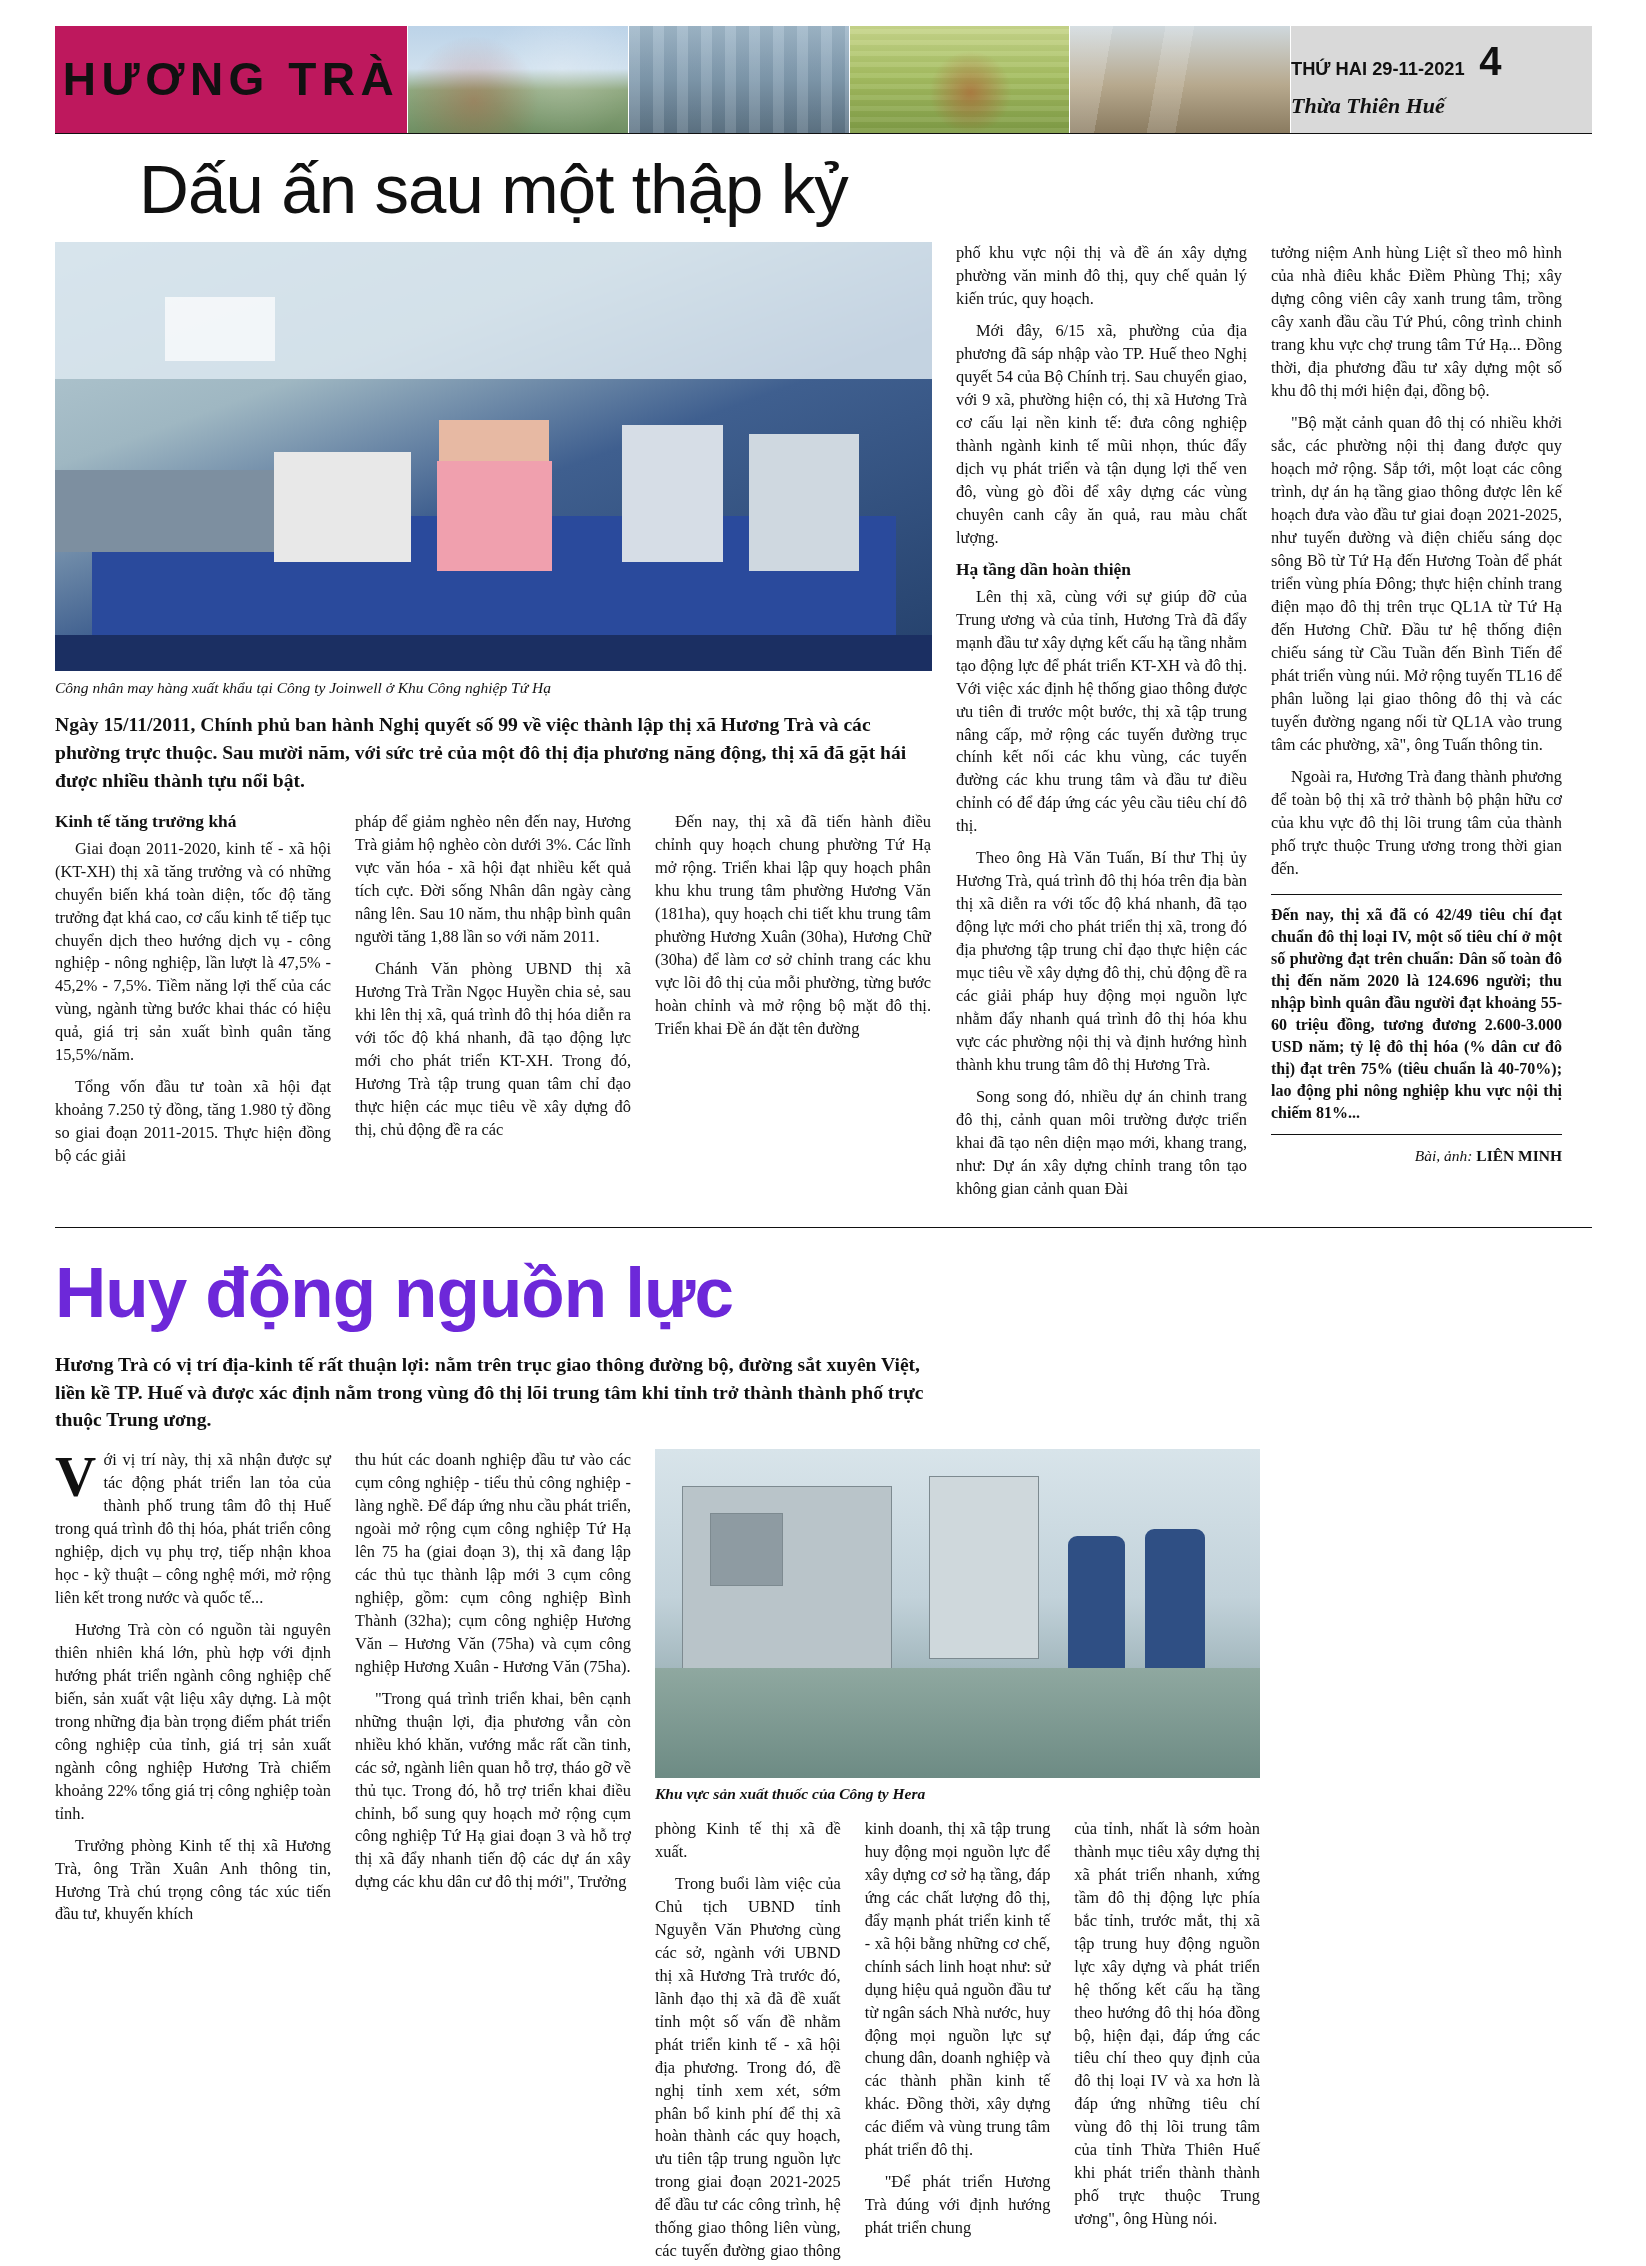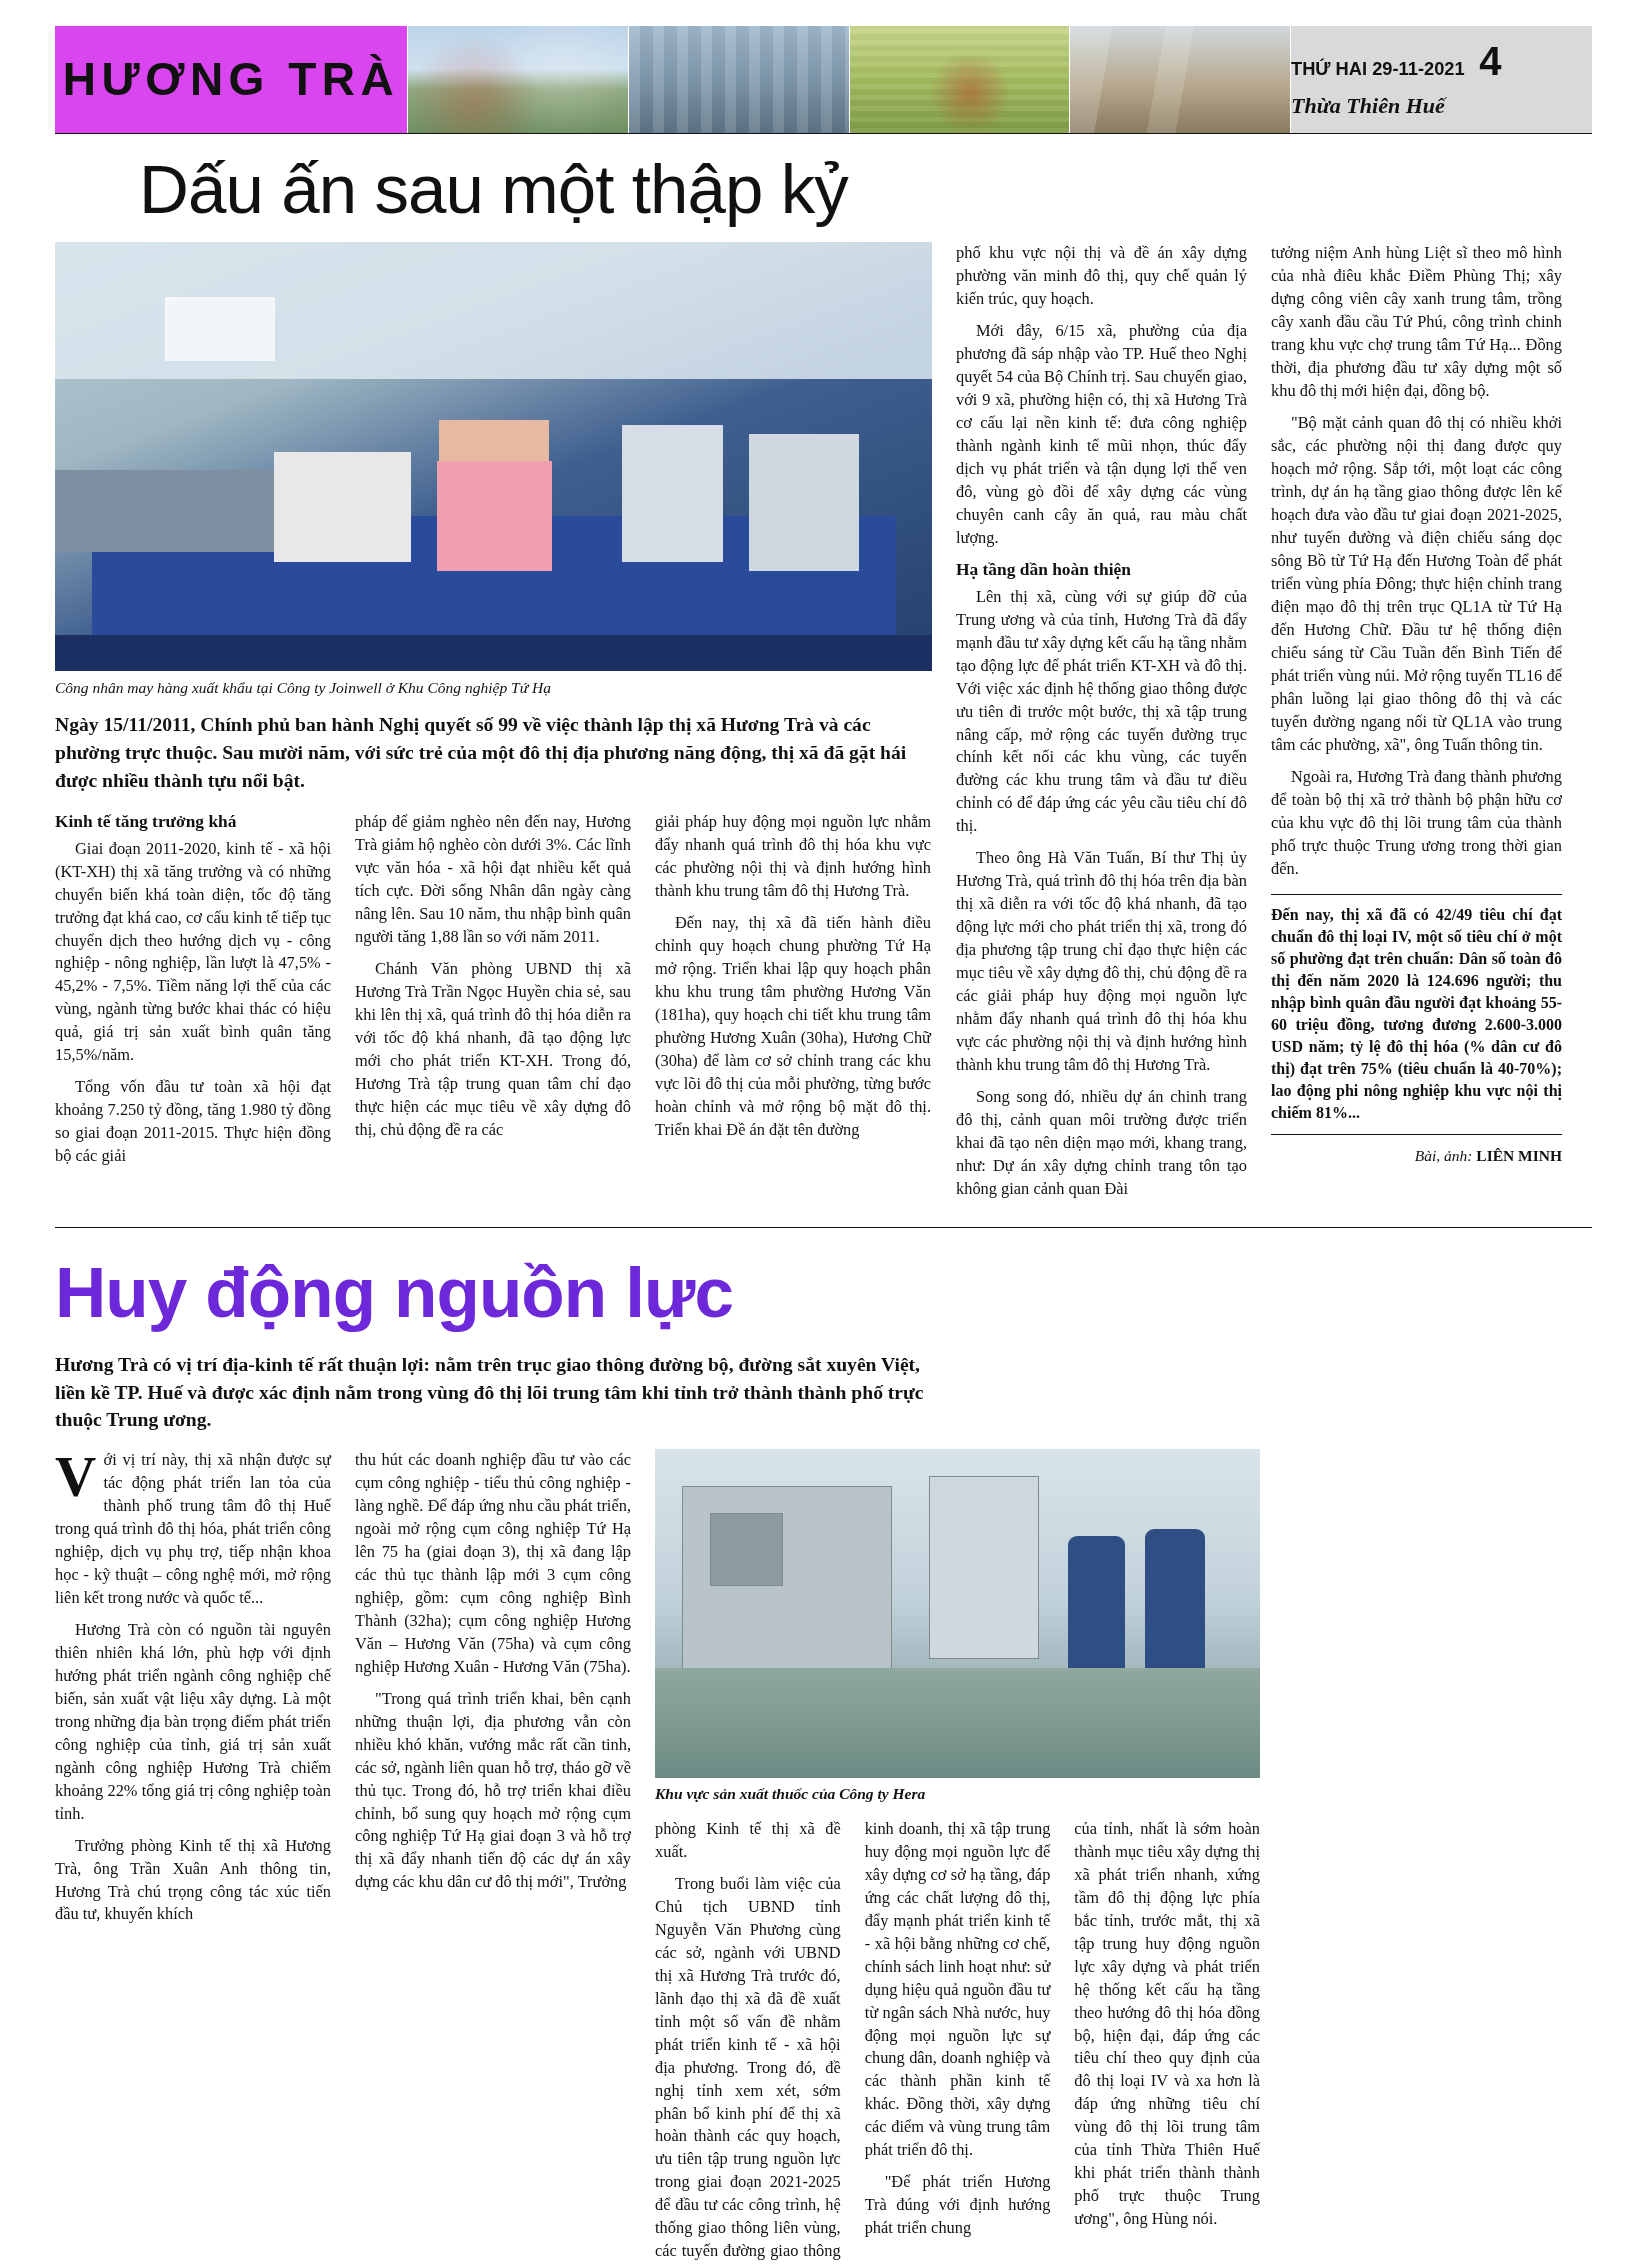--- a/index.html
+++ b/index.html
@@ -8,21 +8,21 @@
     width:1647px; height:2267px;
     font-family:"Liberation Serif", serif;
     color:#111;
     position:relative;
   }
   .page { width:1647px; height:2267px; padding:25.6px 55px 18.3px 55px; position:relative; }
 
   
   .masthead { display:flex; align-items:stretch; height:108px; border-bottom:1.8px solid #111; }
   .mast-name {
-    background:#d946ef; width:352px; display:flex; align-items:center; justify-content:center;
+    background:#be185d; width:352px; display:flex; align-items:center; justify-content:center;
   }
   .mast-name span {
     font-family:"Liberation Sans", sans-serif; font-weight:bold; font-size:46px;
     letter-spacing:5.5px; color:#111;
   }
   .mast-photos { display:flex; flex:1; }
   .mast-photos .ph { flex:1; border-left:1.8px solid #fff; position:relative; overflow:hidden; }
   .mast-right {
     width:302px; background:#d9d9d9; display:flex; flex-direction:column;
     align-items:flex-start; justify-content:center; border-left:1.8px solid #fff;
@@ -160,21 +160,20 @@
           <div class="col">
             <div class="sub">Kinh tế tăng trưởng khá</div>
             <p class="body">Giai đoạn 2011-2020, kinh tế - xã hội (KT-XH) thị xã tăng trưởng và có những chuyển biến khá toàn diện, tốc độ tăng trưởng đạt khá cao, cơ cấu kinh tế tiếp tục chuyển dịch theo hướng dịch vụ - công nghiệp - nông nghiệp, lần lượt là 47,5% - 45,2% - 7,5%. Tiềm năng lợi thế của các vùng, ngành từng bước khai thác có hiệu quả, giá trị sản xuất bình quân tăng 15,5%/năm.</p>
             <p class="body">Tổng vốn đầu tư toàn xã hội đạt khoảng 7.250 tỷ đồng, tăng 1.980 tỷ đồng so giai đoạn 2011-2015. Thực hiện đồng bộ các giải</p>
           </div>
           <div class="col">
             <p class="body noind">pháp để giảm nghèo nên đến nay, Hương Trà giảm hộ nghèo còn dưới 3%. Các lĩnh vực văn hóa - xã hội đạt nhiều kết quả tích cực. Đời sống Nhân dân ngày càng nâng lên. Sau 10 năm, thu nhập bình quân người tăng 1,88 lần so với năm 2011.</p>
             <p class="body">Chánh Văn phòng UBND thị xã Hương Trà Trần Ngọc Huyền chia sẻ, sau khi lên thị xã, quá trình đô thị hóa diễn ra với tốc độ khá nhanh, đã tạo động lực mới cho phát triển KT-XH. Trong đó, Hương Trà tập trung quan tâm chỉ đạo thực hiện các mục tiêu về xây dựng đô thị, chủ động đề ra các</p>
           </div>
           <div class="col">
-            <p class="body noind">giải pháp huy động mọi nguồn lực nhằm đẩy nhanh quá trình đô thị hóa khu vực các phường nội thị và định hướng hình thành khu trung tâm đô thị Hương Trà.</p>
             <p class="body">Đến nay, thị xã đã tiến hành điều chỉnh quy hoạch chung phường Tứ Hạ mở rộng. Triển khai lập quy hoạch phân khu khu trung tâm phường Hương Văn (181ha), quy hoạch chi tiết khu trung tâm phường Hương Xuân (30ha), Hương Chữ (30ha) để làm cơ sở chỉnh trang các khu vực lõi đô thị của mỗi phường, từng bước hoàn chỉnh và mở rộng bộ mặt đô thị. Triển khai Đề án đặt tên đường</p>
           </div>
         </div>
       </div>
 
       <div class="top-mid">
         <p class="body noind">phố khu vực nội thị và đề án xây dựng phường văn minh đô thị, quy chế quản lý kiến trúc, quy hoạch.</p>
         <p class="body">Mới đây, 6/15 xã, phường của địa phương đã sáp nhập vào TP. Huế theo Nghị quyết 54 của Bộ Chính trị. Sau chuyển giao, với 9 xã, phường hiện có, thị xã Hương Trà cơ cấu lại nền kinh tế: đưa công nghiệp thành ngành kinh tế mũi nhọn, thúc đẩy dịch vụ phát triển và tận dụng lợi thế ven đô, vùng gò đồi để xây dựng các vùng chuyên canh cây ăn quả, rau màu chất lượng.</p>
         <div class="sub">Hạ tầng dần hoàn thiện</div>
         <p class="body">Lên thị xã, cùng với sự giúp đỡ của Trung ương và của tỉnh, Hương Trà đã đẩy mạnh đầu tư xây dựng kết cấu hạ tầng nhằm tạo động lực để phát triển KT-XH và đô thị. Với việc xác định hệ thống giao thông được ưu tiên đi trước một bước, thị xã tập trung nâng cấp, mở rộng các tuyến đường trục chính kết nối các khu vùng, các tuyến đường các khu trung tâm và đầu tư điều chỉnh có để đáp ứng các yêu cầu tiêu chí đô thị.</p>

